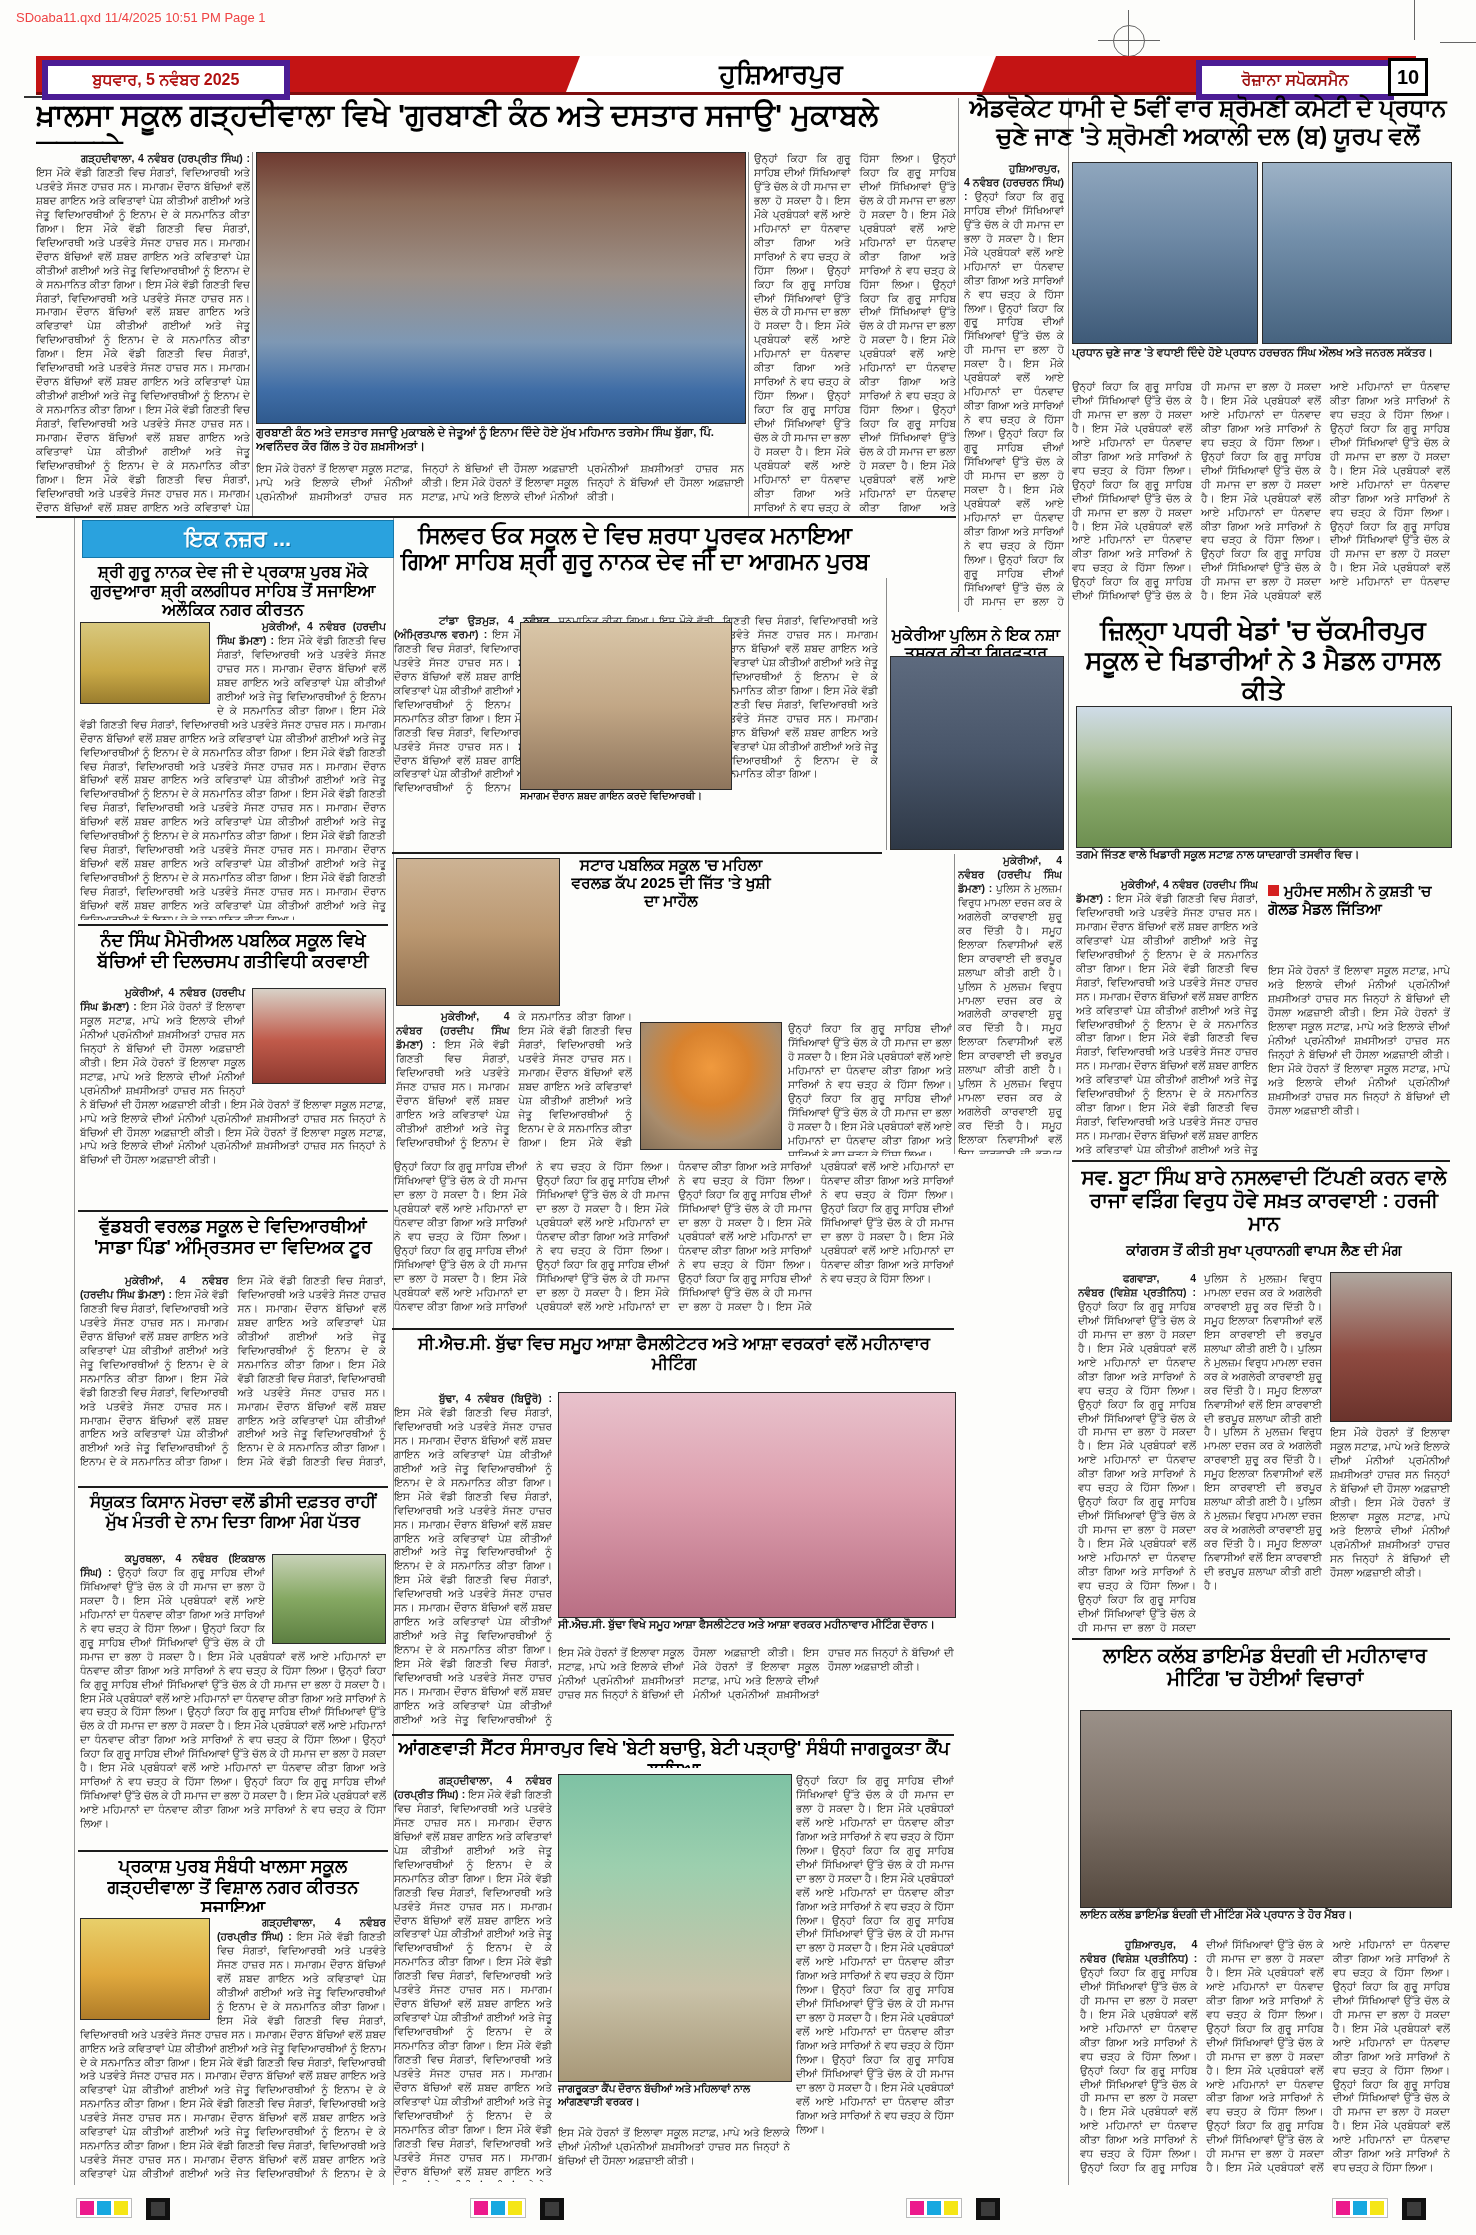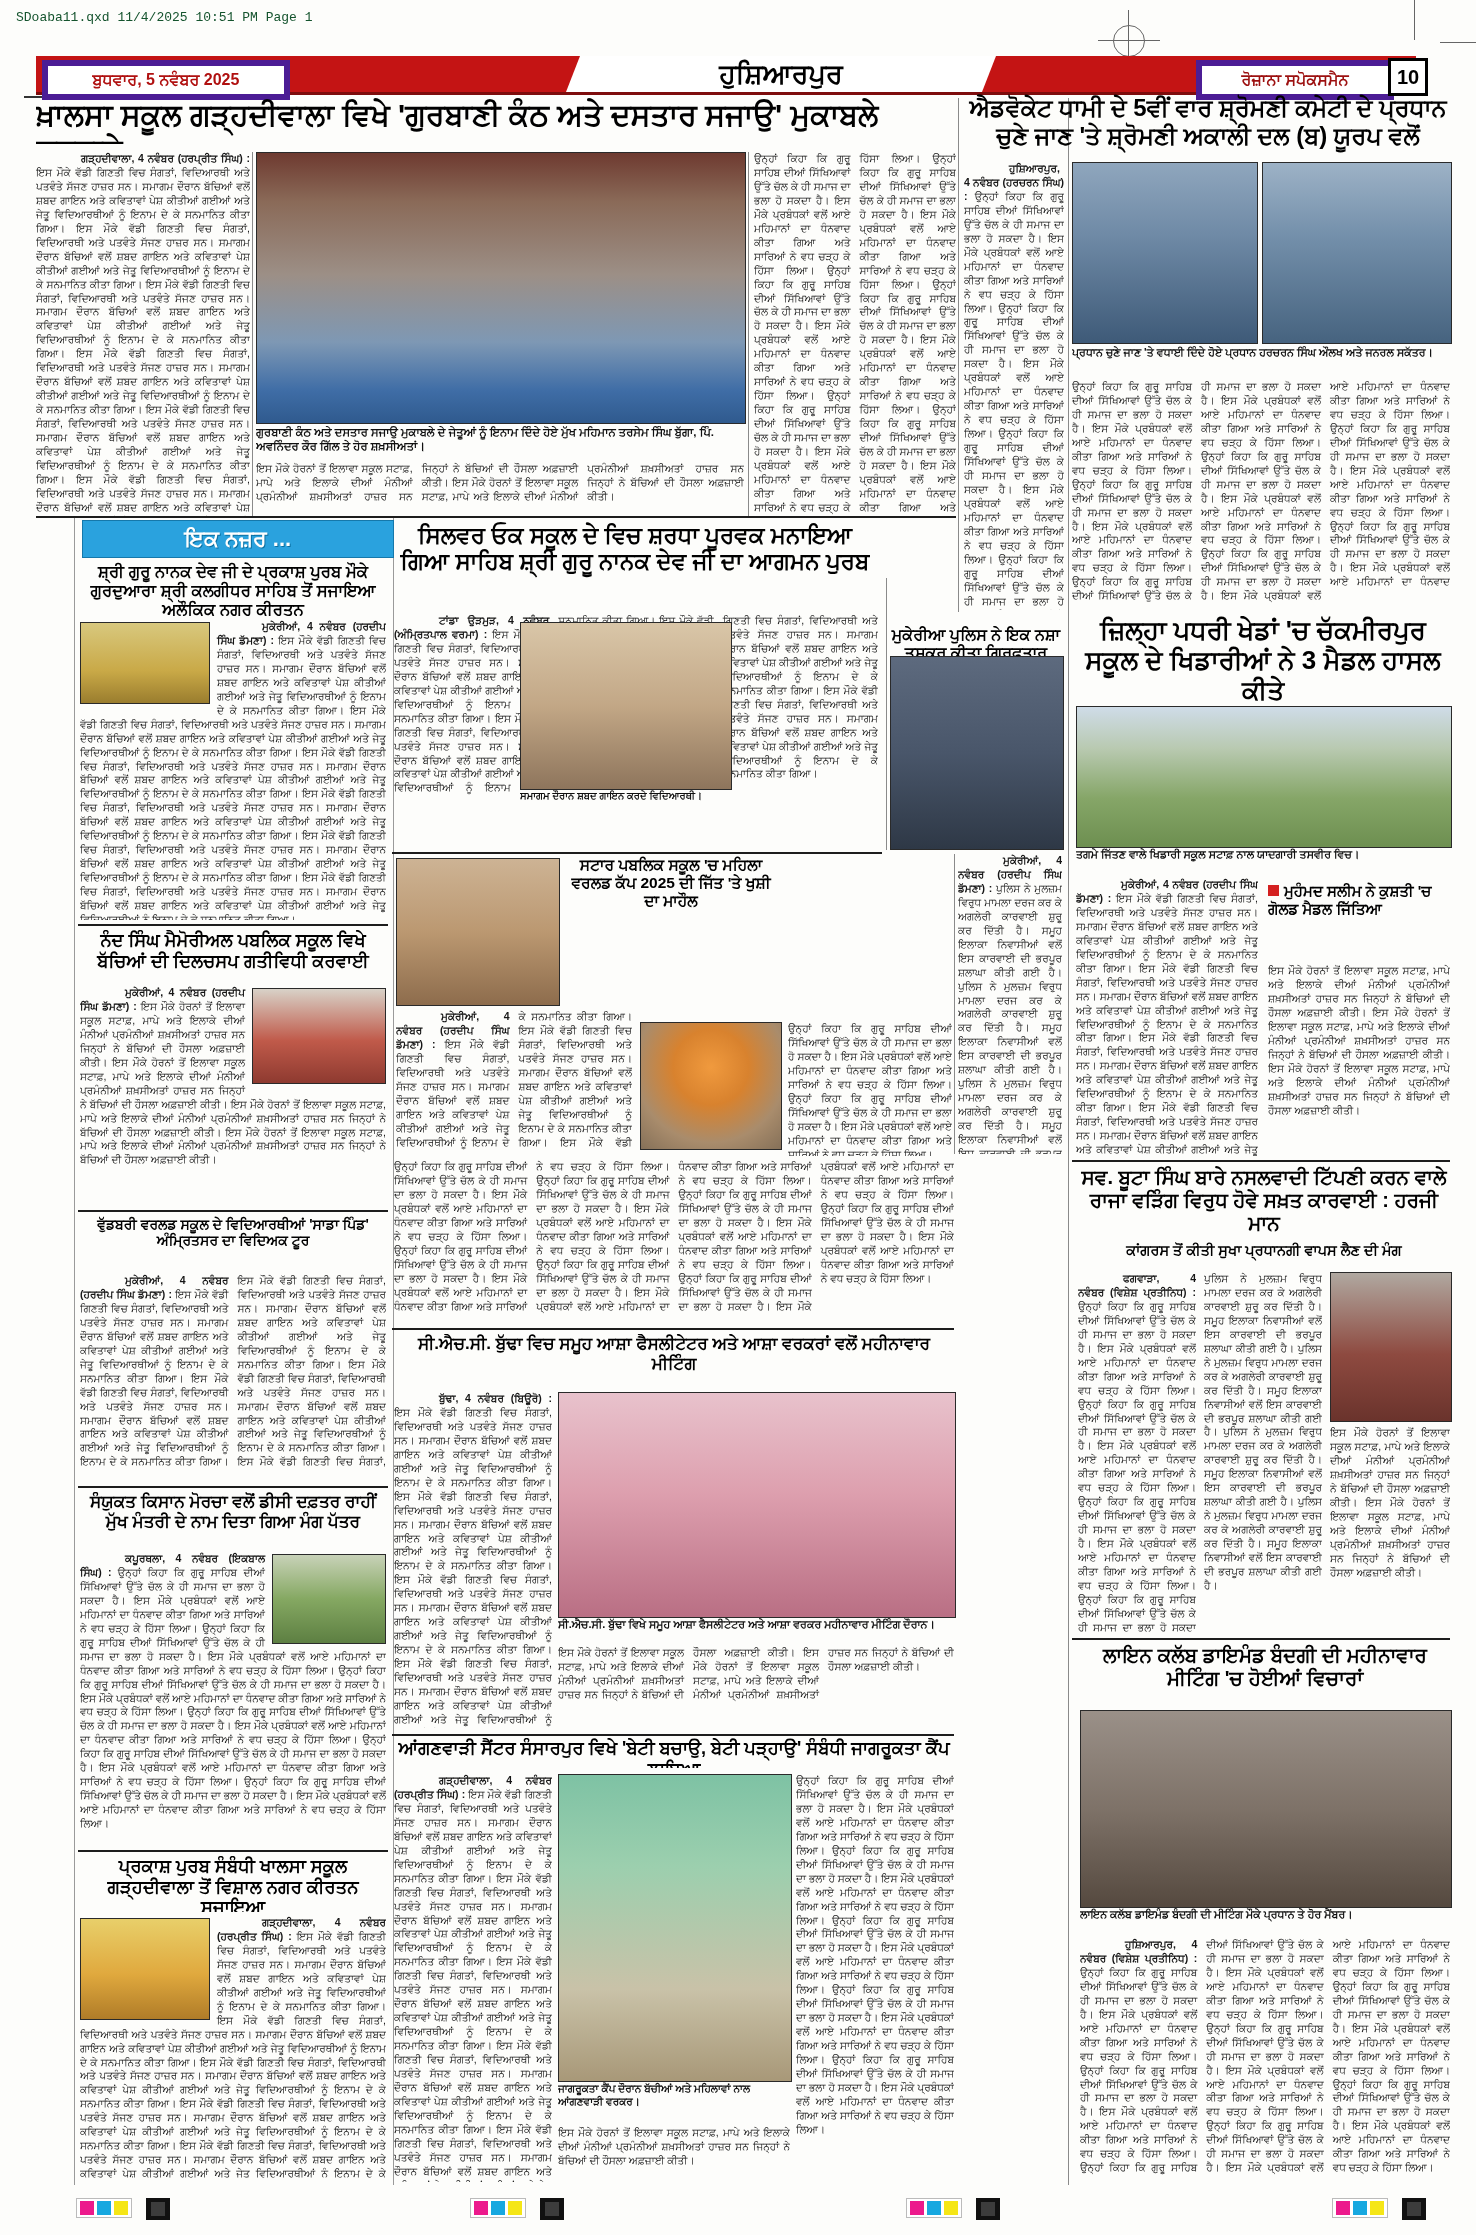--- a/index.html
+++ b/index.html
@@ -18,21 +18,21 @@
   .hrule{background:#1d1d1d;height:2px;}
   
   .mast-bar{background:#c41414;border-bottom:3px solid #7d0c0c;}
   .mast-ribbon{background:#ffffff;clip-path:polygon(14px 0,100% 0,calc(100% - 14px) 100%,0 100%);}
   .mast-box{background:#fff;border:6px solid #4c1d95;display:flex;align-items:center;justify-content:center;}
   .city{font-size:27px;font-weight:bold;color:#000;}
   .date-txt{font-size:16px;font-weight:bold;color:#b01010;}
   .paper-txt{font-size:16px;font-weight:bold;color:#9c1010;}
   .pgno{background:#fff;border:3px solid #000;font-size:20px;font-weight:bold;color:#000;
         display:flex;align-items:center;justify-content:center;}
-  .print-line{font-family:Liberation Mono, monospace;font-size:13px;color:#14532d;}
+  .print-line{font-family:Liberation Sans, sans-serif;font-size:13px;color:#ef4444;}
   
   .onelook-bar{background:#2aa2de;border:1px solid #1578ab;display:flex;align-items:center;justify-content:center;
                color:#fff;font-weight:bold;font-size:22px;text-shadow:1px 1px 0 #0a6ea0;}
   .leftcol-frame{border-left:1px solid #9a9a9a;border-right:1px solid #9a9a9a;pointer-events:none;}
   .bullet{display:inline-block;width:11px;height:11px;background:#d42020;margin-right:5px;}
   
   .ph-group{background:linear-gradient(180deg,#6e3a30 0%,#8a6a58 18%,#9c8f86 45%,#7e98b4 70%,#3f6da6 88%,#2f5a8e 100%);}
   .ph-portrait1{background:linear-gradient(180deg,#8fa6bd 0%,#6f8aa6 40%,#3e5a78 100%);}
   .ph-portrait2{background:linear-gradient(180deg,#9db2c6 0%,#7490ab 40%,#46637f 100%);}
   .ph-yellow{background:linear-gradient(180deg,#d8c87e 0%,#c9a947 60%,#9a7d2e 100%);}
@@ -122,21 +122,21 @@
 
   <div class="abs hrule" style="left:78px;top:924px;width:310px;"></div>
   <div class="abs hl" style="left:80px;top:930px;width:306px;height:52px;font-size:18px;">ਨੰਦ ਸਿੰਘ ਮੈਮੋਰੀਅਲ ਪਬਲਿਕ ਸਕੂਲ ਵਿਖੇ ਬੱਚਿਆਂ ਦੀ ਦਿਲਚਸਪ ਗਤੀਵਿਧੀ ਕਰਵਾਈ</div>
   <div class="abs tx" style="left:80px;top:986px;width:306px;height:220px;">
     <span class="photo ph-kids" style="float:right;width:132px;height:94px;margin:2px 0 3px 7px;"></span>
     <b class="dl">ਮੁਕੇਰੀਆਂ, 4 ਨਵੰਬਰ (ਹਰਦੀਪ ਸਿੰਘ ਡੱਮਣਾ) :</b>
     <span>ਇਸ ਮੌਕੇ ਹੋਰਨਾਂ ਤੋਂ ਇਲਾਵਾ ਸਕੂਲ ਸਟਾਫ਼, ਮਾਪੇ ਅਤੇ ਇਲਾਕੇ ਦੀਆਂ ਮੰਨੀਆਂ ਪ੍ਰਮੰਨੀਆਂ ਸ਼ਖ਼ਸੀਅਤਾਂ ਹਾਜ਼ਰ ਸਨ ਜਿਨ੍ਹਾਂ ਨੇ ਬੱਚਿਆਂ ਦੀ ਹੌਸਲਾ ਅਫ਼ਜ਼ਾਈ ਕੀਤੀ। ਇਸ ਮੌਕੇ ਹੋਰਨਾਂ ਤੋਂ ਇਲਾਵਾ ਸਕੂਲ ਸਟਾਫ਼, ਮਾਪੇ ਅਤੇ ਇਲਾਕੇ ਦੀਆਂ ਮੰਨੀਆਂ ਪ੍ਰਮੰਨੀਆਂ ਸ਼ਖ਼ਸੀਅਤਾਂ ਹਾਜ਼ਰ ਸਨ ਜਿਨ੍ਹਾਂ ਨੇ ਬੱਚਿਆਂ ਦੀ ਹੌਸਲਾ ਅਫ਼ਜ਼ਾਈ ਕੀਤੀ। ਇਸ ਮੌਕੇ ਹੋਰਨਾਂ ਤੋਂ ਇਲਾਵਾ ਸਕੂਲ ਸਟਾਫ਼, ਮਾਪੇ ਅਤੇ ਇਲਾਕੇ ਦੀਆਂ ਮੰਨੀਆਂ ਪ੍ਰਮੰਨੀਆਂ ਸ਼ਖ਼ਸੀਅਤਾਂ ਹਾਜ਼ਰ ਸਨ ਜਿਨ੍ਹਾਂ ਨੇ ਬੱਚਿਆਂ ਦੀ ਹੌਸਲਾ ਅਫ਼ਜ਼ਾਈ ਕੀਤੀ। ਇਸ ਮੌਕੇ ਹੋਰਨਾਂ ਤੋਂ ਇਲਾਵਾ ਸਕੂਲ ਸਟਾਫ਼, ਮਾਪੇ ਅਤੇ ਇਲਾਕੇ ਦੀਆਂ ਮੰਨੀਆਂ ਪ੍ਰਮੰਨੀਆਂ ਸ਼ਖ਼ਸੀਅਤਾਂ ਹਾਜ਼ਰ ਸਨ ਜਿਨ੍ਹਾਂ ਨੇ ਬੱਚਿਆਂ ਦੀ ਹੌਸਲਾ ਅਫ਼ਜ਼ਾਈ ਕੀਤੀ।</span>
   </div>
 
   <div class="abs hrule" style="left:78px;top:1210px;width:310px;"></div>
-  <div class="abs hl" style="left:80px;top:1216px;width:306px;height:54px;font-size:14px;">ਵੁੱਡਬਰੀ ਵਰਲਡ ਸਕੂਲ ਦੇ ਵਿਦਿਆਰਥੀਆਂ 'ਸਾਡਾ ਪਿੰਡ' ਅੰਮ੍ਰਿਤਸਰ ਦਾ ਵਿਦਿਅਕ ਟੂਰ</div>
+  <div class="abs hl" style="left:80px;top:1216px;width:306px;height:54px;font-size:18px;">ਵੁੱਡਬਰੀ ਵਰਲਡ ਸਕੂਲ ਦੇ ਵਿਦਿਆਰਥੀਆਂ 'ਸਾਡਾ ਪਿੰਡ' ਅੰਮ੍ਰਿਤਸਰ ਦਾ ਵਿਦਿਅਕ ਟੂਰ</div>
   <div class="abs tx cols2" style="left:80px;top:1274px;width:306px;height:208px;">
     <b class="dl">ਮੁਕੇਰੀਆਂ, 4 ਨਵੰਬਰ (ਹਰਦੀਪ ਸਿੰਘ ਡੱਮਣਾ) :</b>
     <span>ਇਸ ਮੌਕੇ ਵੱਡੀ ਗਿਣਤੀ ਵਿਚ ਸੰਗਤਾਂ, ਵਿਦਿਆਰਥੀ ਅਤੇ ਪਤਵੰਤੇ ਸੱਜਣ ਹਾਜ਼ਰ ਸਨ। ਸਮਾਗਮ ਦੌਰਾਨ ਬੱਚਿਆਂ ਵਲੋਂ ਸ਼ਬਦ ਗਾਇਨ ਅਤੇ ਕਵਿਤਾਵਾਂ ਪੇਸ਼ ਕੀਤੀਆਂ ਗਈਆਂ ਅਤੇ ਜੇਤੂ ਵਿਦਿਆਰਥੀਆਂ ਨੂੰ ਇਨਾਮ ਦੇ ਕੇ ਸਨਮਾਨਿਤ ਕੀਤਾ ਗਿਆ। ਇਸ ਮੌਕੇ ਵੱਡੀ ਗਿਣਤੀ ਵਿਚ ਸੰਗਤਾਂ, ਵਿਦਿਆਰਥੀ ਅਤੇ ਪਤਵੰਤੇ ਸੱਜਣ ਹਾਜ਼ਰ ਸਨ। ਸਮਾਗਮ ਦੌਰਾਨ ਬੱਚਿਆਂ ਵਲੋਂ ਸ਼ਬਦ ਗਾਇਨ ਅਤੇ ਕਵਿਤਾਵਾਂ ਪੇਸ਼ ਕੀਤੀਆਂ ਗਈਆਂ ਅਤੇ ਜੇਤੂ ਵਿਦਿਆਰਥੀਆਂ ਨੂੰ ਇਨਾਮ ਦੇ ਕੇ ਸਨਮਾਨਿਤ ਕੀਤਾ ਗਿਆ। ਇਸ ਮੌਕੇ ਵੱਡੀ ਗਿਣਤੀ ਵਿਚ ਸੰਗਤਾਂ, ਵਿਦਿਆਰਥੀ ਅਤੇ ਪਤਵੰਤੇ ਸੱਜਣ ਹਾਜ਼ਰ ਸਨ। ਸਮਾਗਮ ਦੌਰਾਨ ਬੱਚਿਆਂ ਵਲੋਂ ਸ਼ਬਦ ਗਾਇਨ ਅਤੇ ਕਵਿਤਾਵਾਂ ਪੇਸ਼ ਕੀਤੀਆਂ ਗਈਆਂ ਅਤੇ ਜੇਤੂ ਵਿਦਿਆਰਥੀਆਂ ਨੂੰ ਇਨਾਮ ਦੇ ਕੇ ਸਨਮਾਨਿਤ ਕੀਤਾ ਗਿਆ। ਇਸ ਮੌਕੇ ਵੱਡੀ ਗਿਣਤੀ ਵਿਚ ਸੰਗਤਾਂ, ਵਿਦਿਆਰਥੀ ਅਤੇ ਪਤਵੰਤੇ ਸੱਜਣ ਹਾਜ਼ਰ ਸਨ। ਸਮਾਗਮ ਦੌਰਾਨ ਬੱਚਿਆਂ ਵਲੋਂ ਸ਼ਬਦ ਗਾਇਨ ਅਤੇ ਕਵਿਤਾਵਾਂ ਪੇਸ਼ ਕੀਤੀਆਂ ਗਈਆਂ ਅਤੇ ਜੇਤੂ ਵਿਦਿਆਰਥੀਆਂ ਨੂੰ ਇਨਾਮ ਦੇ ਕੇ ਸਨਮਾਨਿਤ ਕੀਤਾ ਗਿਆ। ਇਸ ਮੌਕੇ ਵੱਡੀ ਗਿਣਤੀ ਵਿਚ ਸੰਗਤਾਂ, ਵਿਦਿਆਰਥੀ ਅਤੇ ਪਤਵੰਤੇ ਸੱਜਣ ਹਾਜ਼ਰ ਸਨ। ਸਮਾਗਮ ਦੌਰਾਨ ਬੱਚਿਆਂ ਵਲੋਂ ਸ਼ਬਦ ਗਾਇਨ ਅਤੇ ਕਵਿਤਾਵਾਂ ਪੇਸ਼ ਕੀਤੀਆਂ ਗਈਆਂ ਅਤੇ ਜੇਤੂ ਵਿਦਿਆਰਥੀਆਂ ਨੂੰ ਇਨਾਮ ਦੇ ਕੇ ਸਨਮਾਨਿਤ ਕੀਤਾ ਗਿਆ।</span>
   </div>
 
   <div class="abs hrule" style="left:78px;top:1486px;width:310px;"></div>
   <div class="abs hl" style="left:80px;top:1492px;width:306px;height:56px;font-size:17px;">ਸੰਯੁਕਤ ਕਿਸਾਨ ਮੋਰਚਾ ਵਲੋਂ ਡੀਸੀ ਦਫ਼ਤਰ ਰਾਹੀਂ ਮੁੱਖ ਮੰਤਰੀ ਦੇ ਨਾਮ ਦਿਤਾ ਗਿਆ ਮੰਗ ਪੱਤਰ</div>
   <div class="abs tx" style="left:80px;top:1552px;width:306px;height:292px;">
     <span class="photo ph-flags" style="float:right;width:112px;height:88px;margin:2px 0 3px 7px;"></span>
     <b class="dl">ਕਪੂਰਥਲਾ, 4 ਨਵੰਬਰ (ਇਕਬਾਲ ਸਿੰਘ) :</b>

